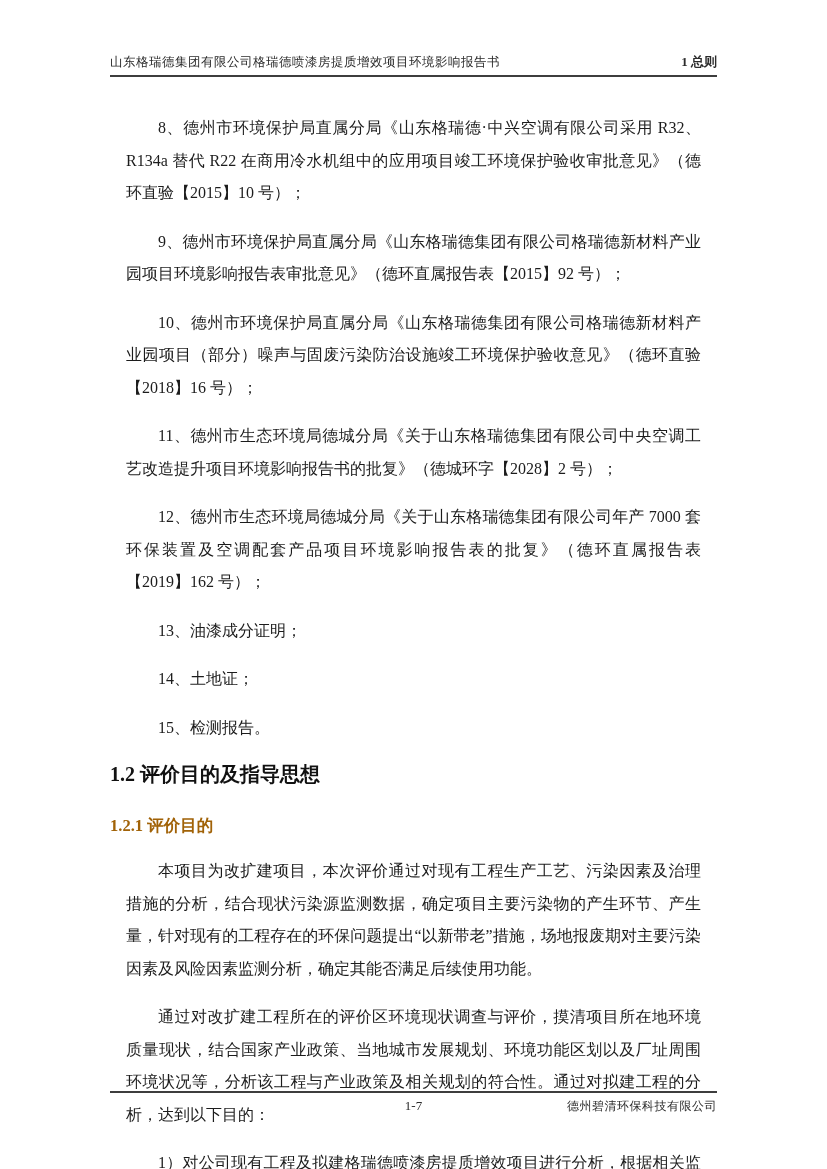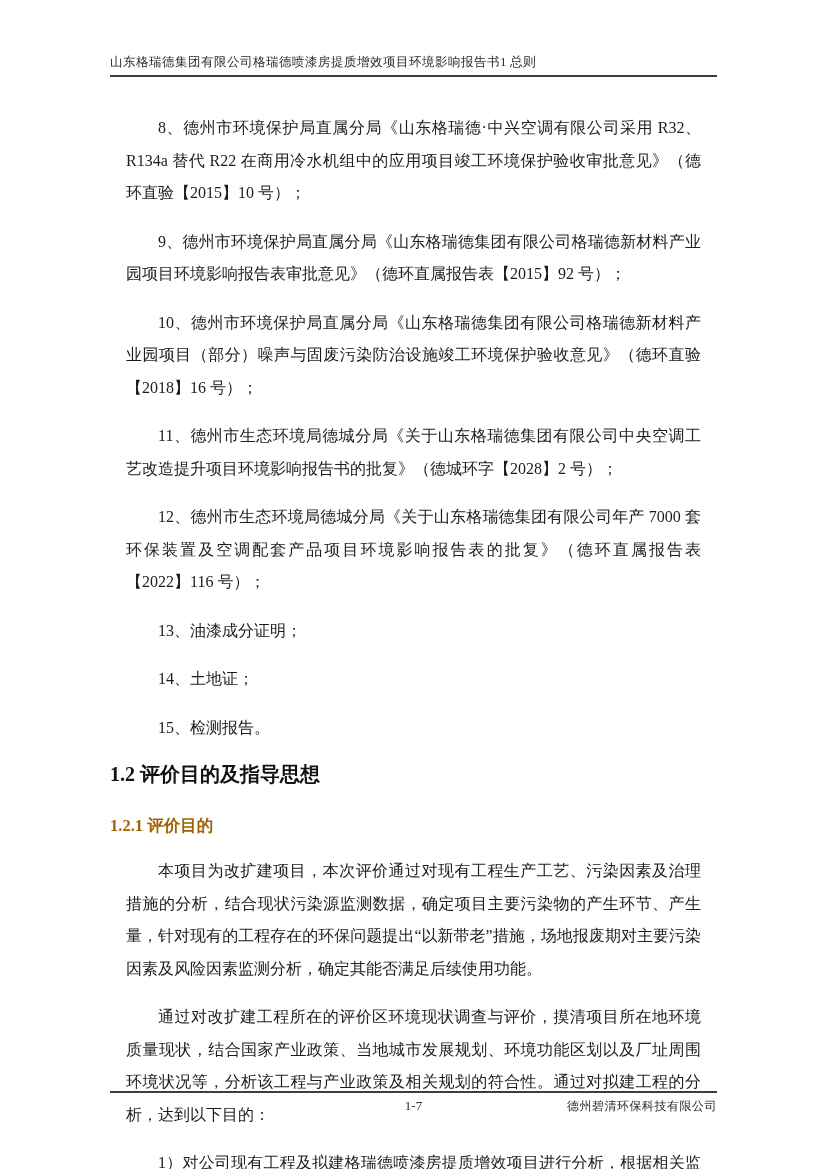--- a/index.html
+++ b/index.html
@@ -17,34 +17,34 @@
     overflow: hidden;
   }
   
   .header {
     position: absolute;
     top: 0;
     left: 110px;
     width: 607px;
     height: 77px;
     display: flex;
-    justify-content: flex-start;
+    justify-content: space-between;
     align-items: flex-end;
     padding-bottom: 4px;
     border-bottom: 2px solid #3d3d3d;
   }
   .header-left {
     font-size: 12.5px;
     letter-spacing: 0.5px;
     color: #2b2b2b;
     white-space: nowrap;
   }
   .header-right {
     font-size: 13px;
-    font-weight: normal;
+    font-weight: bold;
     color: #2b2b2b;
     white-space: nowrap;
   }
   
   .content {
     position: absolute;
     top: 96px;
     left: 110px;
     width: 607px;
     font-size: 16px;
@@ -110,21 +110,21 @@
   <div class="header">
     <span class="header-left">山东格瑞德集团有限公司格瑞德喷漆房提质增效项目环境影响报告书</span>
     <span class="header-right">1 总则</span>
   </div>
 
   <div class="content">
     <p>8、德州市环境保护局直属分局《山东格瑞德·中兴空调有限公司采用 R32、R134a 替代 R22 在商用冷水机组中的应用项目竣工环境保护验收审批意见》（德环直验【2015】10 号）；</p>
     <p>9、德州市环境保护局直属分局《山东格瑞德集团有限公司格瑞德新材料产业园项目环境影响报告表审批意见》（德环直属报告表【2015】92 号）；</p>
     <p>10、德州市环境保护局直属分局《山东格瑞德集团有限公司格瑞德新材料产业园项目（部分）噪声与固废污染防治设施竣工环境保护验收意见》（德环直验【2018】16 号）；</p>
     <p>11、德州市生态环境局德城分局《关于山东格瑞德集团有限公司中央空调工艺改造提升项目环境影响报告书的批复》（德城环字【2028】2 号）；</p>
-    <p>12、德州市生态环境局德城分局《关于山东格瑞德集团有限公司年产 7000 套环保装置及空调配套产品项目环境影响报告表的批复》（德环直属报告表【2022】116 号）；</p>
+    <p>12、德州市生态环境局德城分局《关于山东格瑞德集团有限公司年产 7000 套环保装置及空调配套产品项目环境影响报告表的批复》（德环直属报告表【2019】162 号）；</p>
     <p>13、油漆成分证明；</p>
     <p>14、土地证；</p>
     <p>15、检测报告。</p>
 
     <h2 class="section-heading">1.2 评价目的及指导思想</h2>
 
     <h3 class="subsection-heading">1.2.1 评价目的</h3>
 
     <p>本项目为改扩建项目，本次评价通过对现有工程生产工艺、污染因素及治理措施的分析，结合现状污染源监测数据，确定项目主要污染物的产生环节、产生量，针对现有的工程存在的环保问题提出“以新带老”措施，场地报废期对主要污染因素及风险因素监测分析，确定其能否满足后续使用功能。</p>
     <p>通过对改扩建工程所在的评价区环境现状调查与评价，摸清项目所在地环境质量现状，结合国家产业政策、当地城市发展规划、环境功能区划以及厂址周围环境状况等，分析该工程与产业政策及相关规划的符合性。通过对拟建工程的分析，达到以下目的：</p>

